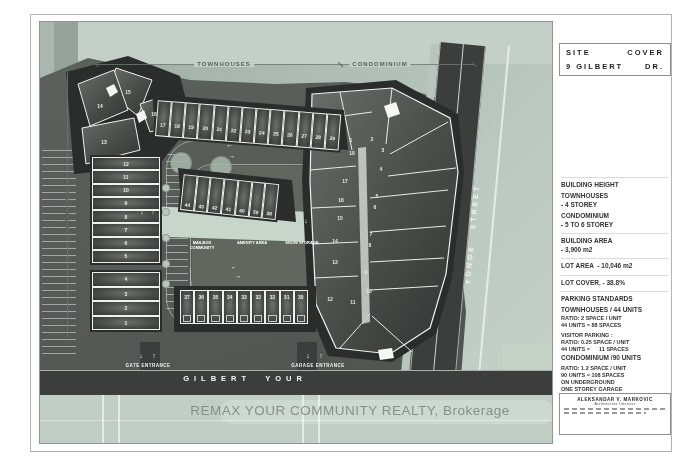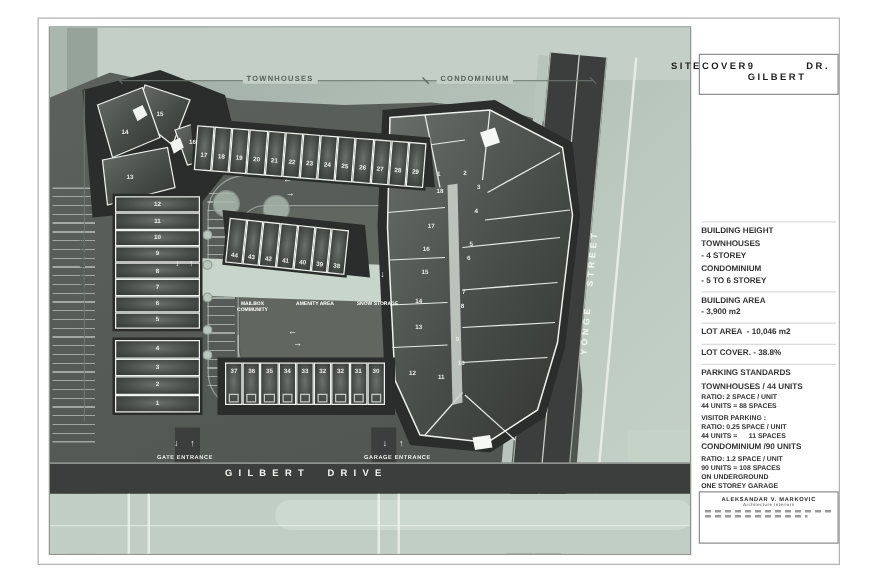--- a/index.html
+++ b/index.html
@@ -60,21 +60,21 @@
   .tick { position:absolute; width:7px; height:1px; background:#5d655f; transform:rotate(45deg); z-index:19; }
   .vlabel { position:absolute; font-size:6px; font-weight:bold; color:#57615b; letter-spacing:1px; transform:translate(-50%,-50%) rotate(-90deg); z-index:20; white-space:nowrap; }
   .road-label { position:absolute; color:#f4f6f3; font-weight:bold; z-index:30; white-space:pre; }
   .gilbert-label { left:120px; top:352px; width:170px; text-align:center; font-size:7.5px; letter-spacing:5px; }
   .ent-label { font-size:4.5px; letter-spacing:.5px; text-align:center; width:56px; }
   .yonge-label { left:432px; top:212px; font-size:7px; letter-spacing:3px; transform:translate(-50%,-50%) rotate(-84.8deg); }
   .site-label { position:absolute; color:#fff; font-weight:bold; font-size:4px; line-height:1.2; text-align:center; width:44px; z-index:25; transform:translate(-50%,0); }
   .wm { left:110px; top:381px; width:400px; text-align:center; font-size:13.5px; letter-spacing:.5px; color:rgba(125,130,126,.85); z-index:31; white-space:nowrap; }
 
   
-  .titleblock { left:528px; top:28px; width:112px; height:33px; border:1px solid #8f8f8f; padding:4px 6px; display:flex; flex-direction:row; justify-content:flex-end; }
+  .titleblock { left:528px; top:28px; width:112px; height:33px; border:1px solid #8f8f8f; padding:4px 6px; display:flex; flex-direction:column; justify-content:space-between; }
   .trow { display:flex; justify-content:space-between; font-size:7.5px; font-weight:bold; color:#1c1c1c; letter-spacing:2px; }
   .panel { left:530px; top:158px; width:108px; }
   .iline { white-space:pre; color:#333; font-weight:bold; line-height:1.3; }
   .s-h { font-size:6.5px; }
   .s-n { font-size:5.5px; }
   .s-g { margin-top:3px; }
   .s-d { border-top:1px solid #dcdcdc; padding-top:3px; margin-top:4px; }
   .logo-box { left:528px; top:378px; width:112px; height:42px; border:1px solid #8f8f8f; padding:2px 4px; }
   .logo-row { display:flex; align-items:center; gap:4px; }
   .monogram { font-family:"Liberation Serif", serif; font-weight:bold; font-size:13px; letter-spacing:-2px; color:#111; }
@@ -359,25 +359,26 @@
     <span class="tick" style="left:431px;top:42px;"></span>
     <div class="abs dimline-v"></div>
     <span class="dimlabel" style="left:184px;top:42px;">TOWNHOUSES</span>
     <span class="dimlabel" style="left:340px;top:42px;">CONDOMINIUM</span>
     <span class="vlabel" style="left:27px;top:190px;">TOWNHOUSES</span>
 
     <span class="site-label" style="left:162px;top:219px;">MAILBOX COMMUNITY</span>
     <span class="site-label" style="left:212px;top:219px;">AMENITY AREA</span>
     <span class="site-label" style="left:262px;top:219px;">SNOW STORAGE</span>
 
-    <span class="road-label gilbert-label">GILBERT  DRIVE</span>
+    <span class="road-label gilbert-label">GILBERT  YOUR</span>
     <span class="road-label ent-label" style="left:80px;top:341px;">GATE ENTRANCE</span>
     <span class="road-label ent-label" style="left:250px;top:341px;">GARAGE ENTRANCE</span>
     <span class="road-label yonge-label">YONGE   STREET</span>
 
+    <div class="abs wm">REMAX YOUR COMMUNITY REALTY, Brokerage</div>
   </div>
 
   <div class="abs titleblock">
     <div class="trow">
       <span>SITE</span>
       <span>COVER</span>
     </div>
     <div class="trow">
       <span>9 GILBERT</span>
       <span>DR.</span>

